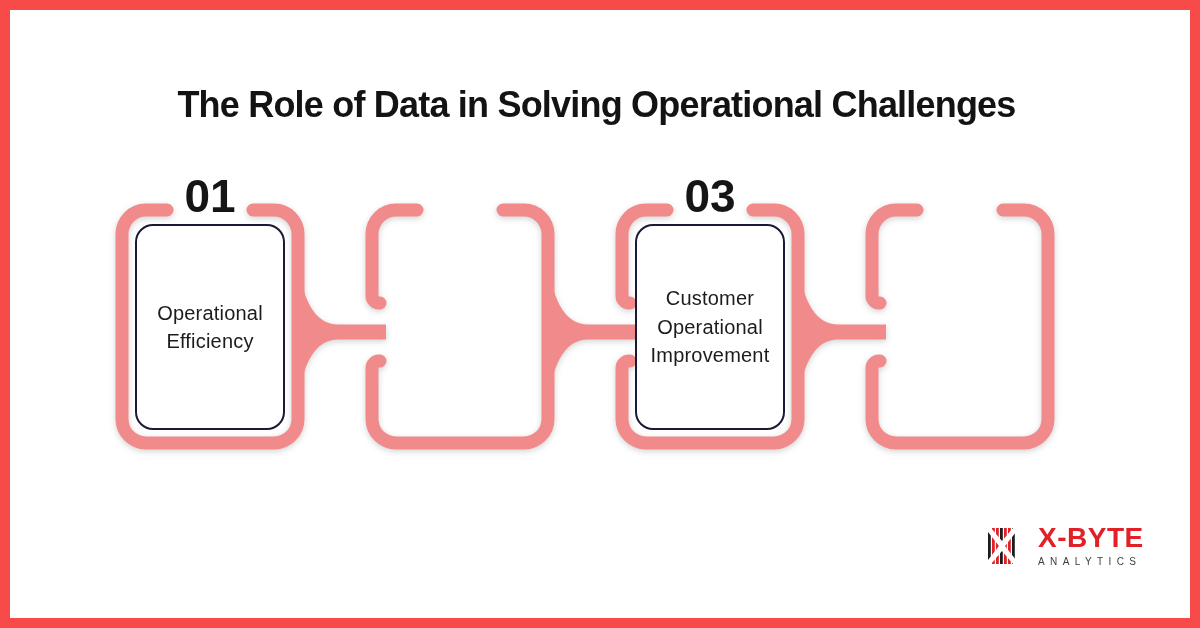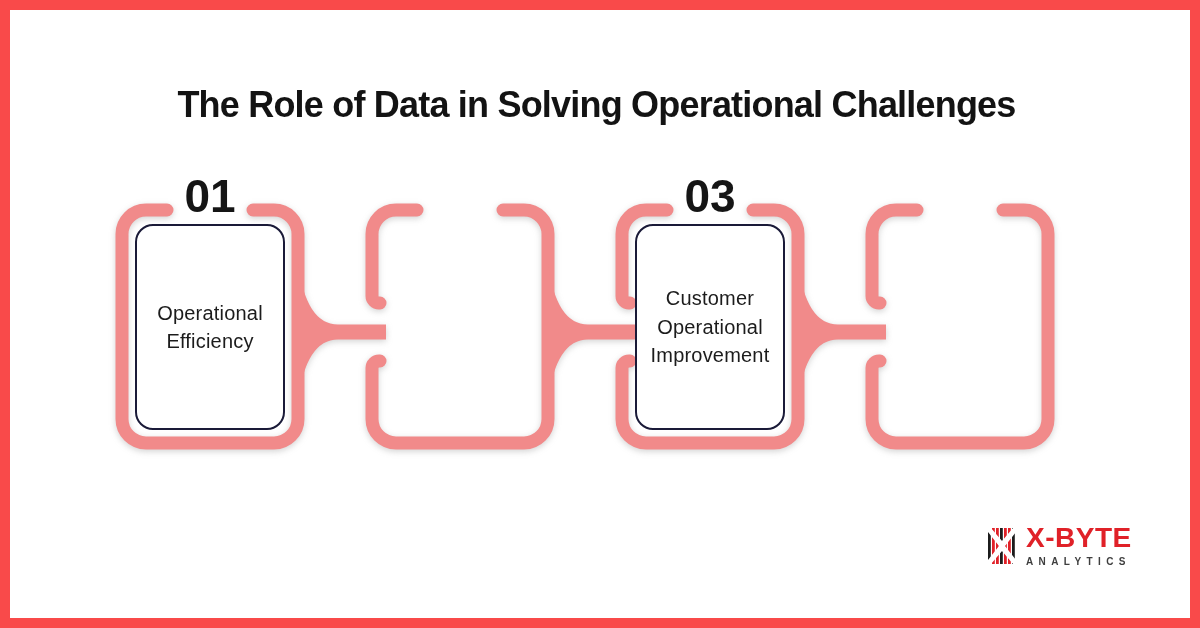--- a/index.html
+++ b/index.html
@@ -57,32 +57,32 @@
   }
   .step-label{
     font-size:20px;line-height:1.42;font-weight:500;
     letter-spacing:0.2px;
     color:#1c1c1c;
     text-align:center;
     white-space:pre-line;
   }
   .logo{
     position:absolute;left:988px;top:524px;
-    display:flex;align-items:center;gap:10px;
+    display:flex;align-items:center;gap:22px;
     z-index:20;
   }
   .logo-text{display:flex;flex-direction:column;}
   .brand-name{
     font-size:28px;font-weight:700;line-height:1;
     color:var(--logo-red,#E02128);
     letter-spacing:0.5px;
   }
   .brand-sub{
     margin-top:4px;
-    font-size:10px;font-weight:700;
+    font-size:10px;font-weight:400;
     letter-spacing:5.4px;
     color:var(--logo-gray,#3E3E3E);
   }
 </style>
 </head>
 <body>
 
 <div class="canvas" style="--red: #F94A4A; --pink: #F18A8A; --navy: #1A1A38; --logo-red: #E02128; --logo-gray: #3E3E3E;">
   <div class="border-overlay"></div>
 

